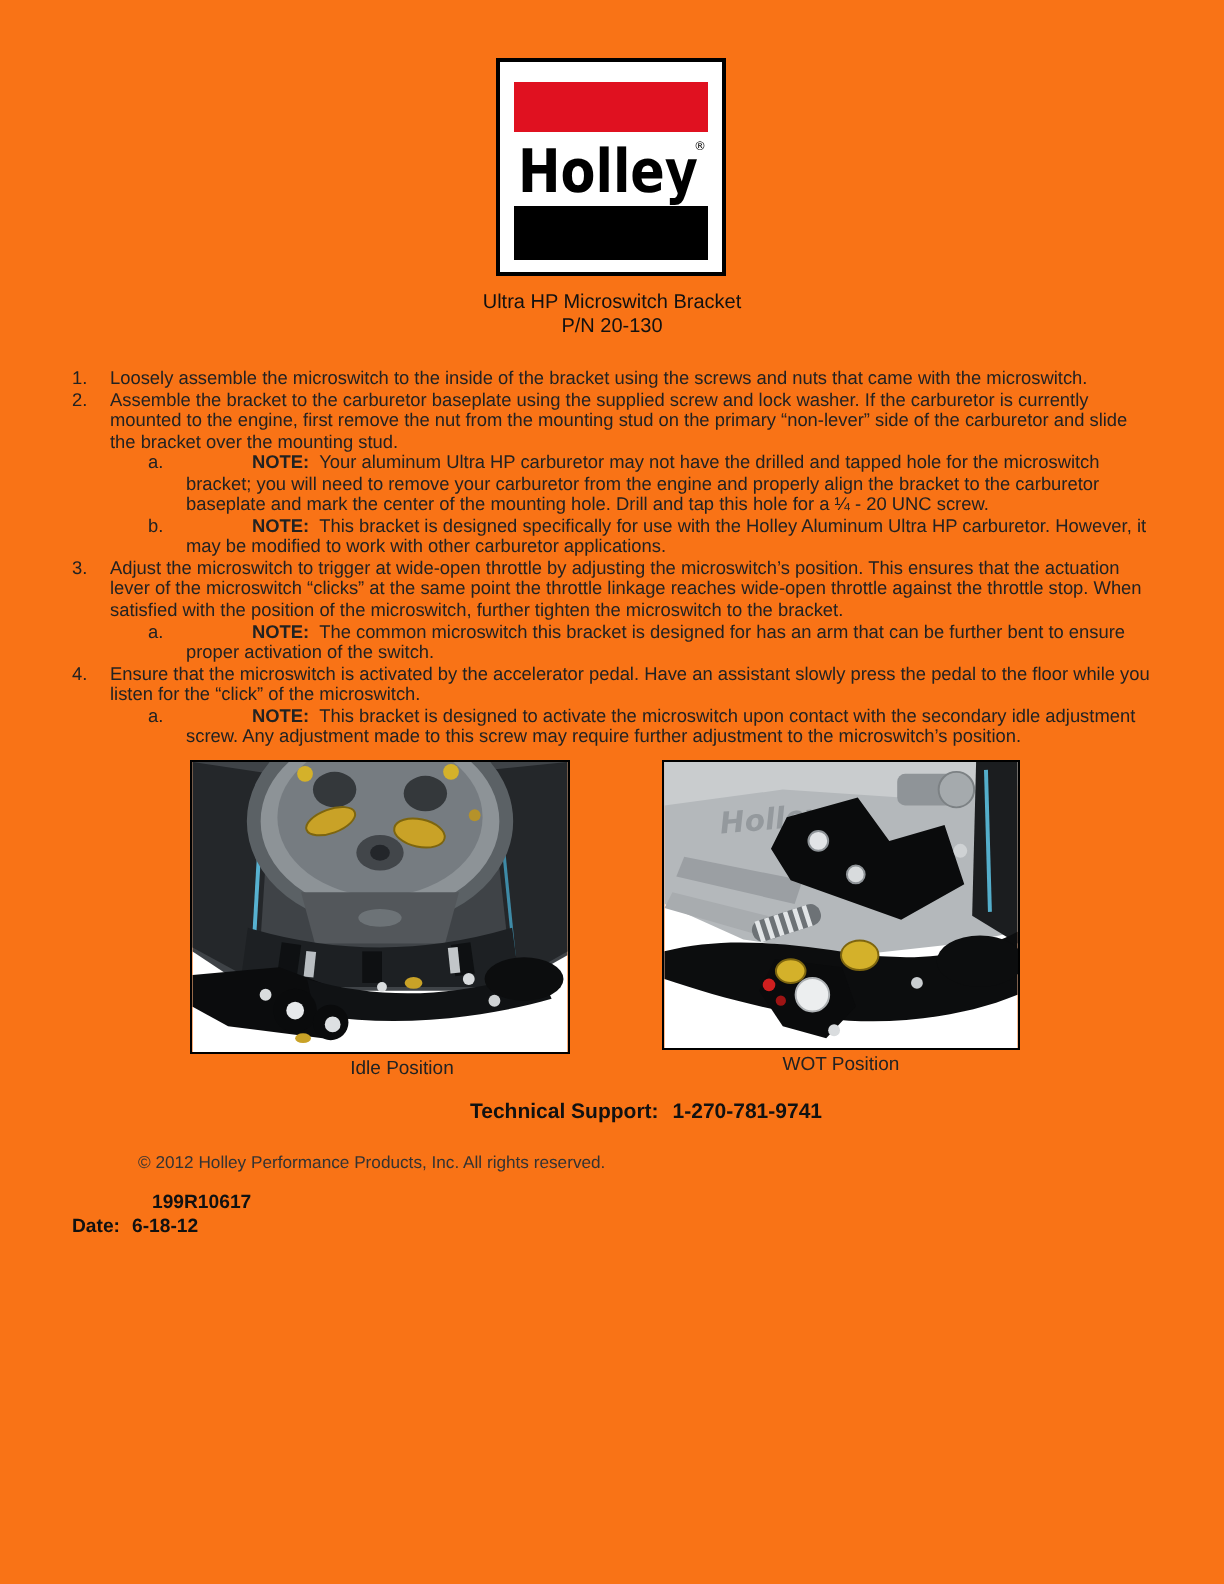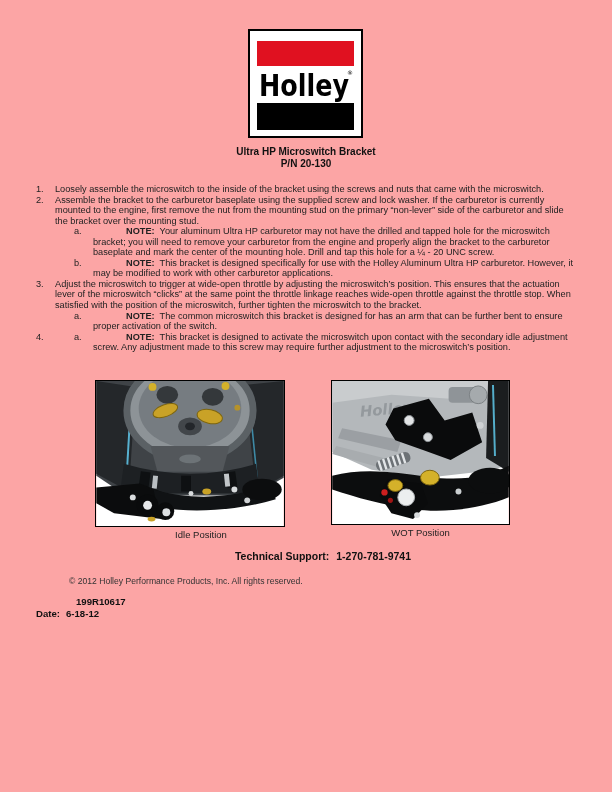--- a/index.html
+++ b/index.html
@@ -1,28 +1,28 @@
 <!DOCTYPE html>
 <html><head>
 <meta charset="utf-8">
 <style>
   html,body{margin:0;padding:0;background:#ffffff;}
-  .page{position:relative;width:612px;height:792px;background:#fca5a5;overflow:hidden;
+  .page{position:relative;width:612px;height:792px;background:#f97316;overflow:hidden;
         font-family:"Liberation Sans",sans-serif;color:#1a1a1a;}
 
   
   .logo{position:absolute;left:248px;top:29px;width:115px;height:109px;
         border:2px solid #000;background:#fff;box-sizing:border-box;}
   .logo-red{position:absolute;left:7px;top:10px;width:97px;height:25px;}
   .logo-word{position:absolute;left:7px;top:35px;width:97px;height:37px;}
   .logo-black{position:absolute;left:7px;top:72px;width:97px;height:27px;background:#000;}
 
   
   .title{position:absolute;left:0;top:146px;width:612px;text-align:center;
-         font-weight:bold;font-size:10px;line-height:11.5px;color:#111;}
+         font-weight:normal;font-size:10px;line-height:11.5px;color:#111;}
 
   
   .instructions{position:absolute;left:36px;top:184px;width:541px;
                 font-size:9.2px;line-height:10.55px;color:#222;}
   .li{display:flex;}
   .li > .num{flex:0 0 19px;}
   .li > .body{flex:1;}
   .note{display:flex;margin-left:19px;}
   .note > .nlabel{flex:0 0 19px;}
   .note > .ntxt{flex:1;}
@@ -94,20 +94,21 @@
         <div class="note">
           <span class="nlabel">a.</span>
           <div class="ntxt"><b>NOTE:</b><span>The common microswitch this bracket is designed for has an arm that can be further bent to ensure proper activation of the switch.</span></div>
         </div>
       </div>
     </div>
 
     <div class="li">
       <span class="num">4.</span>
       <div class="body">
+        <div>Ensure that the microswitch is activated by the accelerator pedal.  Have an assistant slowly press the pedal to the floor while you listen for the “click” of the microswitch.</div>
         <div class="note">
           <span class="nlabel">a.</span>
           <div class="ntxt"><b>NOTE:</b><span>This bracket is designed to activate the microswitch upon contact with the secondary idle adjustment screw.  Any adjustment made to this screw may require further adjustment to the microswitch’s position.</span></div>
         </div>
       </div>
     </div>
 
   </div>
 
   <div class="figure fig-idle">

